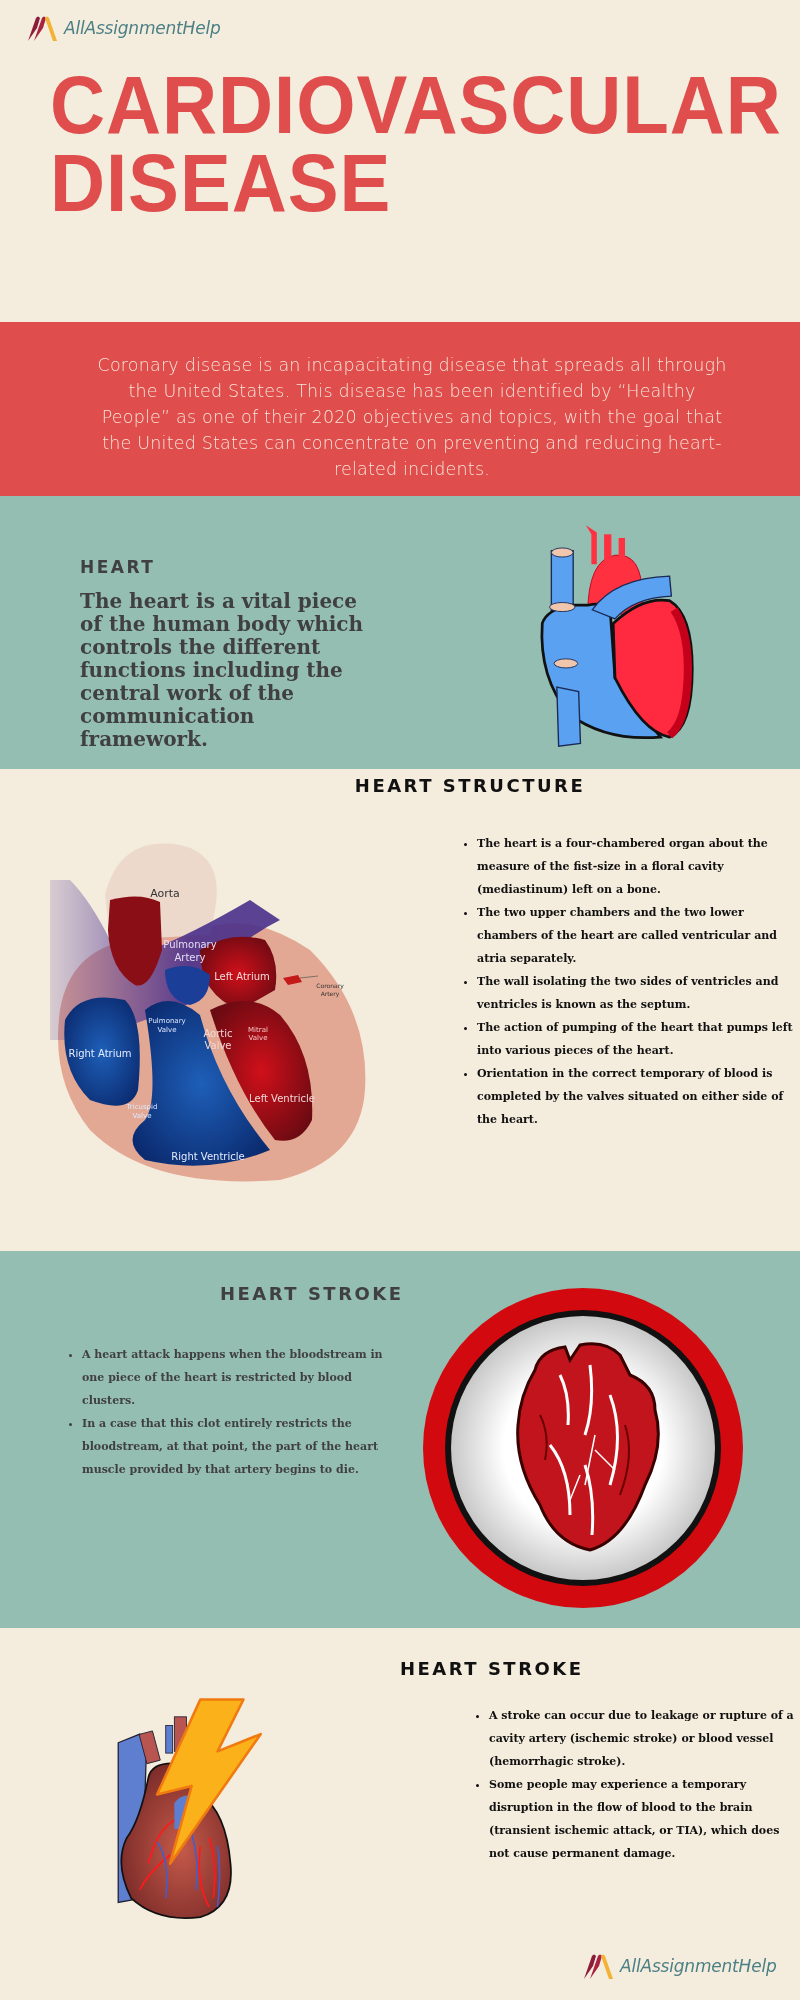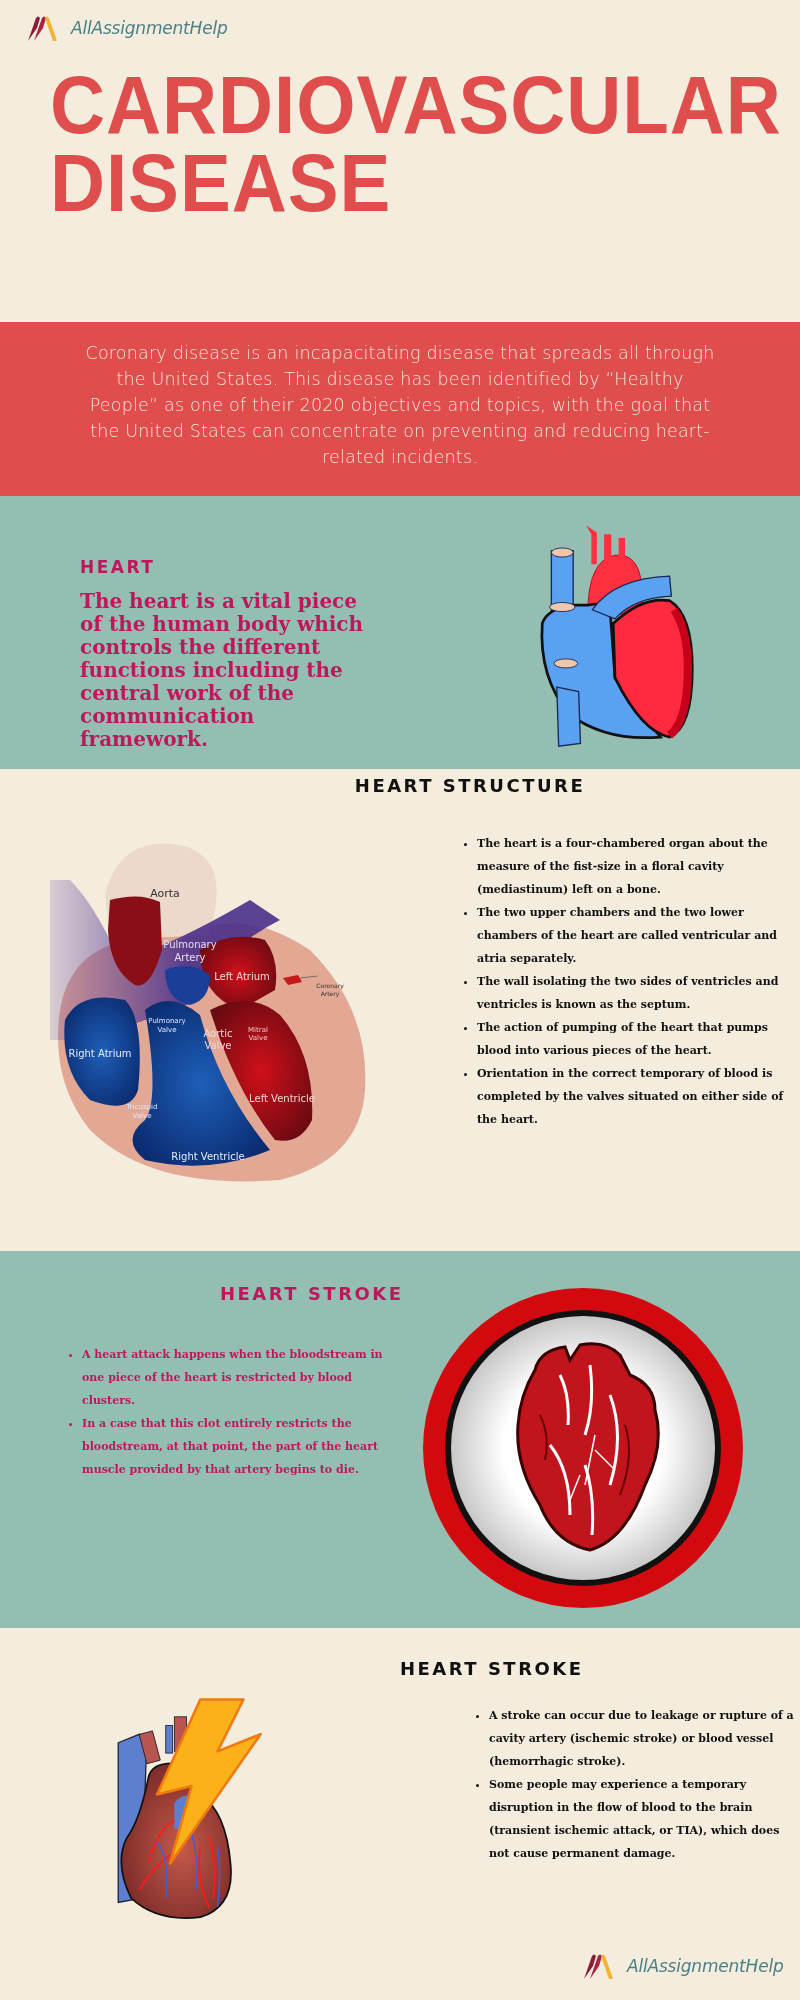--- a/index.html
+++ b/index.html
@@ -4,47 +4,47 @@
 <style>
   html, body { margin: 0; padding: 0; }
   body {
     width: 800px; height: 2000px; overflow: hidden;
     background: #f4ecdc;
     font-family: "Liberation Sans", sans-serif;
     position: relative;
   }
   .abs { position: absolute; }
   
-  .logo { display: flex; align-items: center; gap: 13px; }
+  .logo { display: flex; align-items: center; gap: 6px; }
   .logo-mark { width: 32px; height: 28px; }
   .logo-text {
     font-family: "DejaVu Sans", sans-serif; font-style: italic;
     color: #4b7f86; font-size: 17px; letter-spacing: -0.2px;
   }
   
   .title {
     left: 50px; top: 66px; margin: 0;
     font-family: "Liberation Sans", sans-serif; font-weight: bold;
     color: #df4d4c; font-size: 82px; line-height: 78px;
     letter-spacing: 1px; transform: scaleX(0.93); transform-origin: left top;
   }
   
   .band-red { left: 0; top: 322px; width: 800px; height: 174px; background: #df4d4c; }
   .intro {
-    left: 80px; width: 640px; top: 340px; margin: 0;
+    left: 80px; width: 640px; top: 340px; margin: 12px;
     color: #f7e4d8; text-align: center;
     font-family: "DejaVu Sans", sans-serif; font-size: 17.5px; line-height: 26px;
     font-weight: 300; letter-spacing: 0.2px;
   }
   .band-teal { left: 0; width: 800px; background: #95beb2; }
   .sec-heading {
     font-family: "DejaVu Sans", sans-serif; font-weight: bold;
     letter-spacing: 2.5px; font-size: 18px; margin: 0;
   }
-  .light { color: #be185d; }
+  .light { color: #404040; }
   .dark { color: #111; }
   .serif {
     font-family: "DejaVu Serif", serif; font-weight: bold;
     font-size: 11px; line-height: 23px;
   }
   ul.bullets { margin: 0; padding-left: 20px; }
   ul.bullets li { margin: 0; }
 </style>
 </head>
 <body>
@@ -149,21 +149,21 @@
     <text x="92" y="269" font-size="7" fill="#dfe8ff">Tricuspid</text>
     <text x="92" y="278" font-size="7" fill="#dfe8ff">Valve</text>
     <text x="158" y="320" font-size="10" fill="#e4ecff">Right Ventricle</text>
   </g>
 </svg>
 
 <ul class="abs bullets serif dark" style="left:457px; top:832px; width:320px; padding-left:20px;">
   <li>The heart is a four-chambered organ about the measure of the fist-size in a floral cavity (mediastinum) left on a bone.</li>
   <li>The two upper chambers and the two lower chambers of the heart are called ventricular and atria separately.</li>
   <li>The wall isolating the two sides of ventricles and ventricles is known as the septum.</li>
-  <li>The action of pumping of the heart that pumps blood into various pieces of the heart.</li>
+  <li>The action of pumping of the heart that pumps left into various pieces of the heart.</li>
   <li>Orientation in the correct temporary of blood is completed by the valves situated on either side of the heart.</li>
 </ul>
 
 <div class="abs band-teal" style="top:1251px; height:377px;"></div>
 <h2 class="abs sec-heading light" style="left:220px; top:1283px;">HEART STROKE</h2>
 <ul class="abs bullets serif light" style="left:62px; top:1336px; width:310px; padding-left:20px;margin-top:7px;">
   <li>A heart attack happens when the bloodstream in one piece of the heart is restricted by blood clusters.</li>
   <li>In a case that this clot entirely restricts the bloodstream, at that point, the part of the heart muscle provided by that artery begins to die.</li>
 </ul>
 

